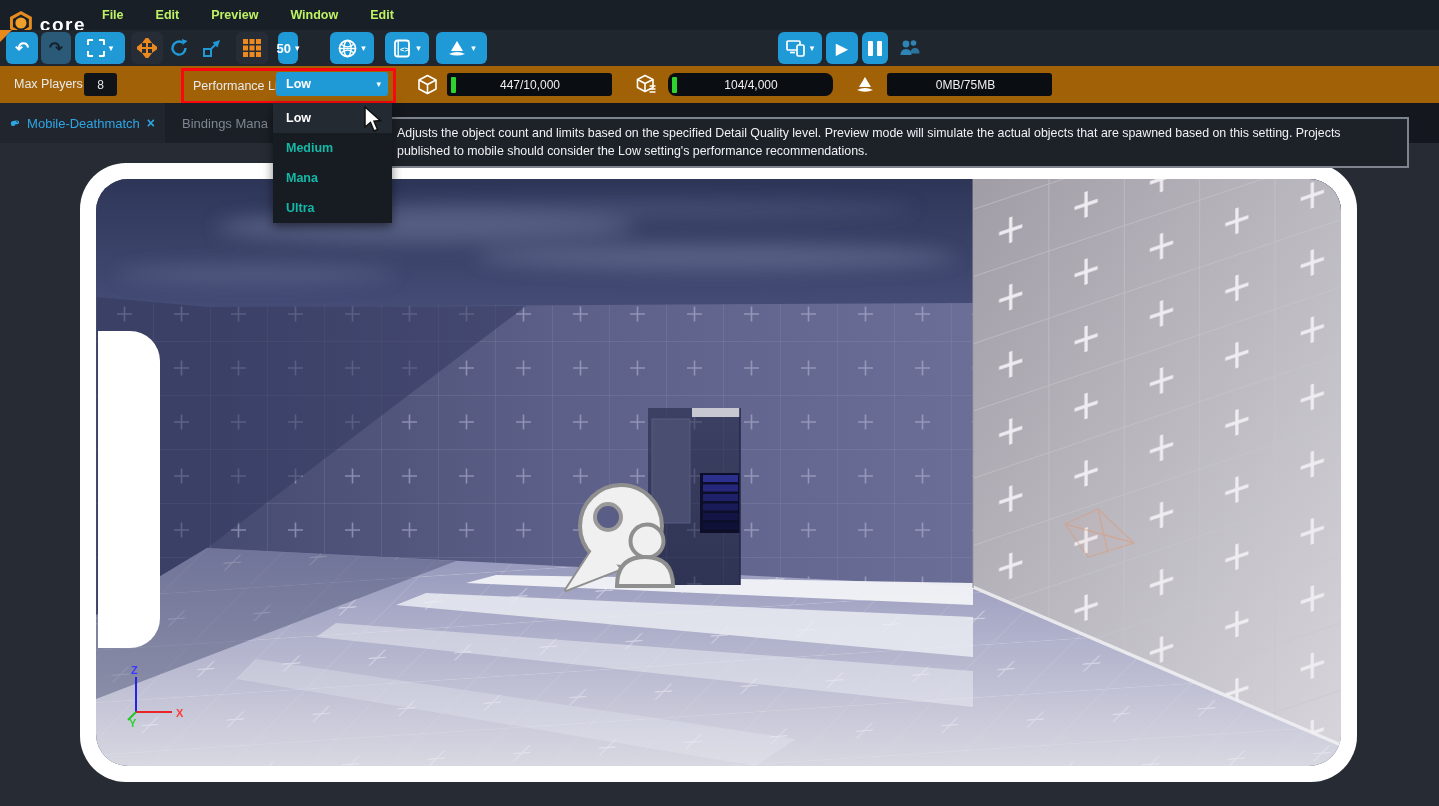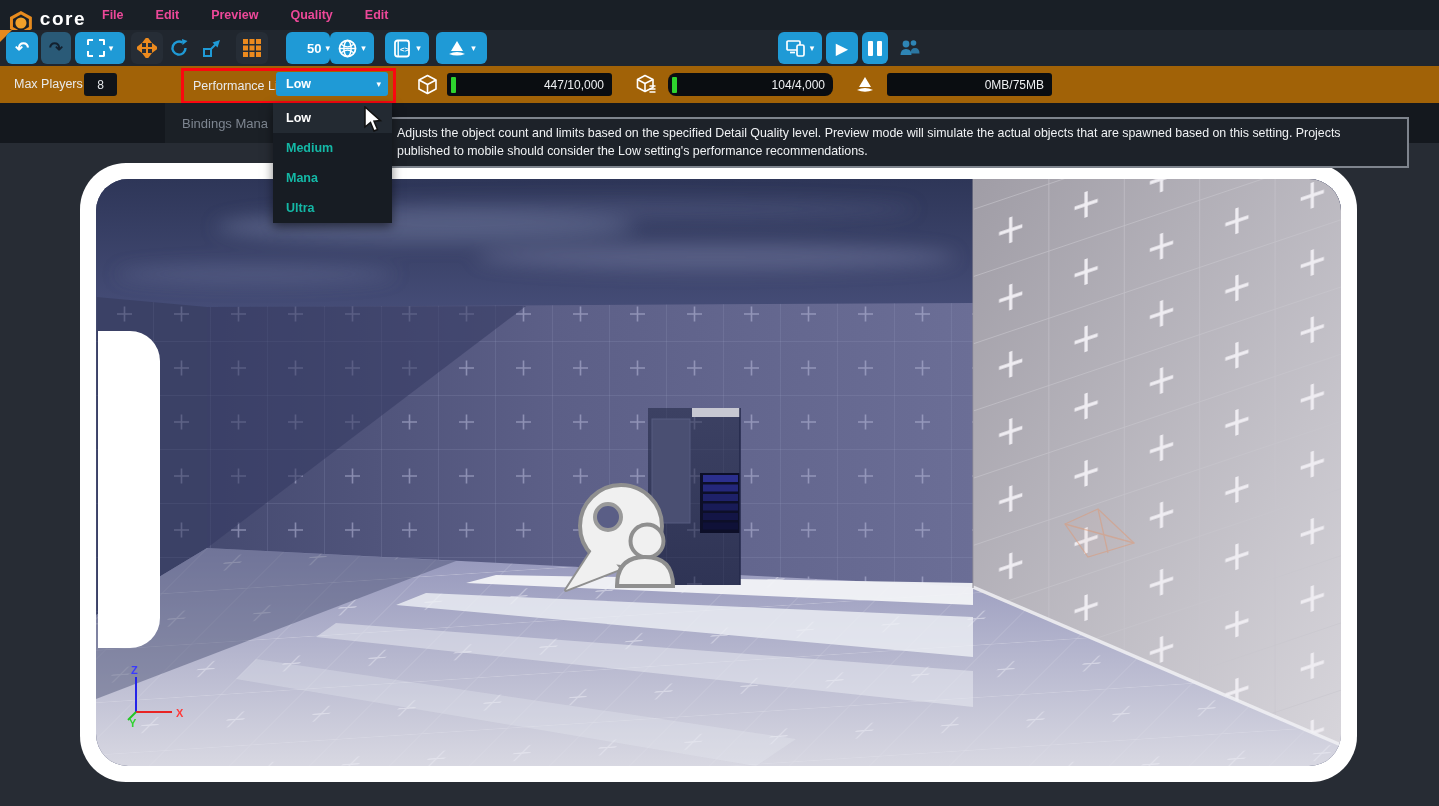--- a/index.html
+++ b/index.html
@@ -1,22 +1,22 @@
 <!DOCTYPE html>
 <html><head>
 <meta charset="utf-8">
 <style>
   html,body{margin:0;padding:0;background:#272c34;width:1439px;height:806px;overflow:hidden;
     font-family:"Liberation Sans","DejaVu Sans",sans-serif;-webkit-font-smoothing:antialiased;}
   .abs{position:absolute;}
   
   #menubar{position:absolute;left:0;top:0;width:1439px;height:30px;background:#191f26;display:flex;align-items:center;}
-  #logo{display:flex;align-items:flex-start;gap:6px;margin-left:8px;width:78px;margin-top:16px;}
+  #logo{display:flex;align-items:flex-end;gap:6px;margin-left:8px;width:78px;margin-top:16px;}
   #logo-text{color:#fff;font-size:19px;font-weight:800;letter-spacing:1.5px;margin-top:-2px;}
-  .menu-item{color:#ec4899;font-size:12.5px;font-weight:bold;padding:0 11px;margin:0 5px;cursor:default;}
+  .menu-item{color:#bef264;font-size:12.5px;font-weight:bold;padding:0 11px;margin:0 5px;cursor:default;}
   
   #toolbar{position:absolute;left:0;top:30px;width:1439px;height:36px;background:#20262e;}
   #corner-wedge{position:absolute;left:0;top:0;width:0;height:0;border-top:12px solid #e8891e;border-right:12px solid transparent;}
   .tbtn{position:absolute;top:2px;height:32px;border-radius:6px;display:flex;align-items:center;justify-content:center;gap:4px;}
   .blue{background:#1f9ad6;}
   .darkbtn{background:#262d36;}
   .caret{color:#fff;font-size:9px;line-height:1;}
   .glyph{color:#fff;font-weight:bold;font-size:17px;line-height:1;}
   .sep-icon{background:transparent;}
   #pause-bars{display:flex;gap:4px;}
@@ -28,21 +28,21 @@
   #max-players-input{position:absolute;left:84px;top:7px;width:33px;height:23px;background:#101419;border-radius:3px;
     color:#e3e6e9;font-size:12px;display:flex;align-items:center;justify-content:center;}
   #perf-box{position:absolute;left:181px;top:2px;width:209px;height:30px;border:3px solid #fb0710;display:flex;align-items:center;}
   #perf-label{margin-left:9px;}
   #perf-select{position:absolute;left:92px;top:1px;width:112px;height:24px;background:#1f9ad6;border-radius:3px;
     display:flex;align-items:center;}
   #perf-select span.val{color:#fff;font-size:12.5px;font-weight:bold;margin-left:10px;flex:1;}
   #perf-select .caret{margin-right:7px;}
   .counter-bar{position:absolute;top:7px;width:165px;height:23px;background:#0a0d11;border-radius:3px;display:flex;align-items:center;}
   .counter-bar .fill{width:5px;height:16px;background:#2ed32e;border-radius:1px;margin-left:4px;}
-  .counter-bar .cv{flex:1;text-align:right;padding-right:8px;color:#eef0f2;font-size:12px;}
+  .counter-bar .cv{flex:1;text-align:center;padding-right:8px;color:#eef0f2;font-size:12px;}
   .cicon{position:absolute;top:8px;}
   
   #tabbar{position:absolute;left:0;top:103px;width:1439px;height:40px;background:#14181e;}
   .tab{position:absolute;top:0;height:40px;display:flex;align-items:center;gap:7px;padding:0 10px;box-sizing:border-box;overflow:hidden;}
   #tab1{left:0;width:165px;background:#21262e;}
   #tab1 .tlabel{color:#2fa6e4;font-size:13px;white-space:nowrap;}
   #tab1 .tclose{color:#2fa6e4;font-size:14px;font-weight:bold;}
   #tab2{left:165px;width:112px;background:#1b2026;}
   #tab2 .tlabel{color:#7d8590;font-size:13px;white-space:nowrap;}
   
@@ -67,21 +67,21 @@
     <svg width="26" height="26" viewBox="0 0 26 26">
       <polygon points="13,1 24,7 24,19 13,25 2,19 2,7" fill="#e78b1e"></polygon>
       <polygon points="13,4.4 21,8.9 21,17.1 13,21.6 5,17.1 5,8.9" fill="#191f26"></polygon>
       <circle cx="13" cy="13" r="5.6" fill="#f0a02a"></circle>
     </svg>
     <span id="logo-text">core</span>
   </div>
   <span class="menu-item">File</span>
   <span class="menu-item">Edit</span>
   <span class="menu-item">Preview</span>
-  <span class="menu-item">Quality</span>
+  <span class="menu-item">Window</span>
   <span class="menu-item">Edit</span>
 </div>
 
 <div id="toolbar">
   <div id="corner-wedge"></div>
 
   <div class="tbtn blue" style="left:6px;width:32px;">
     <span class="glyph">↶</span>
   </div>
   <div class="tbtn" style="left:41px;width:30px;background:#2a5a77;">
@@ -128,21 +128,21 @@
         <rect x="0" y="6.5" width="5" height="5"></rect>
           <rect x="6.5" y="6.5" width="5" height="5"></rect>
           <rect x="13" y="6.5" width="5" height="5"></rect>
         <rect x="0" y="13" width="5" height="5"></rect>
           <rect x="6.5" y="13" width="5" height="5"></rect>
           <rect x="13" y="13" width="5" height="5"></rect>
       </g>
     </svg>
   </div>
 
-  <div class="tbtn blue" style="left:286px;width:44px;justify-content:flex-end;">
+  <div class="tbtn blue" style="left:278px;width:20px;">
     <span style="color:#fff;font-size:13px;font-weight:bold;">50</span>
     <span class="caret">▾</span>
   </div>
 
   <div class="tbtn blue" style="left:330px;width:44px;">
     <svg width="19" height="19" viewBox="0 0 19 19">
       <circle cx="9.5" cy="9.5" r="8" fill="none" stroke="#fff" stroke-width="1.8"></circle>
       <ellipse cx="9.5" cy="9.5" rx="3.6" ry="8" fill="none" stroke="#fff" stroke-width="1.4"></ellipse>
       <line x1="1.5" y1="9.5" x2="17.5" y2="9.5" stroke="#fff" stroke-width="1.4"></line>
       <path d="M3 5a9 9 0 0 0 13 0M3 14a9 9 0 0 1 13 0" fill="none" stroke="#fff" stroke-width="1.2"></path>
@@ -240,20 +240,28 @@
   <svg class="cicon" style="left:854px;" width="22" height="20" viewBox="0 0 22 20">
     <path d="M5 13 L11 3 L17 13 Z" fill="#fff"></path>
     <path d="M3 16 q8 -4 16 0 q-8 3.5 -16 0 Z" fill="#fff"></path>
   </svg>
   <div class="counter-bar" style="left:887px;">
     <span class="cv">0MB/75MB</span>
   </div>
 </div>
 
 <div id="tabbar">
+  <div class="tab" id="tab1">
+    <svg width="22" height="17" viewBox="0 0 22 17">
+      <path d="M2 10 Q1 4 7 3 L13 2 Q20 1 20 6 Q20 10 16 10 L12 10 Q10 15 6 14 Q2 13.5 2 10 Z" fill="#2fa6e4"></path>
+      <path d="M13 3 l5 4" stroke="#14181e" stroke-width="1.4"></path>
+    </svg>
+    <span class="tlabel">Mobile-Deathmatch</span>
+    <span class="tclose">×</span>
+  </div>
   <div class="tab" id="tab2">
     <svg width="18" height="18" viewBox="0 0 18 18">
       <g fill="#7d8590">
         <rect x="1" y="6" width="5" height="5" rx="1"></rect>
           <rect x="12" y="6" width="5" height="5" rx="1"></rect>
         <rect x="6.5" y="1" width="5" height="5" rx="1"></rect>
           <rect x="6.5" y="11" width="5" height="5" rx="1"></rect>
       </g>
     </svg>
     <span class="tlabel">Bindings Mana</span>

